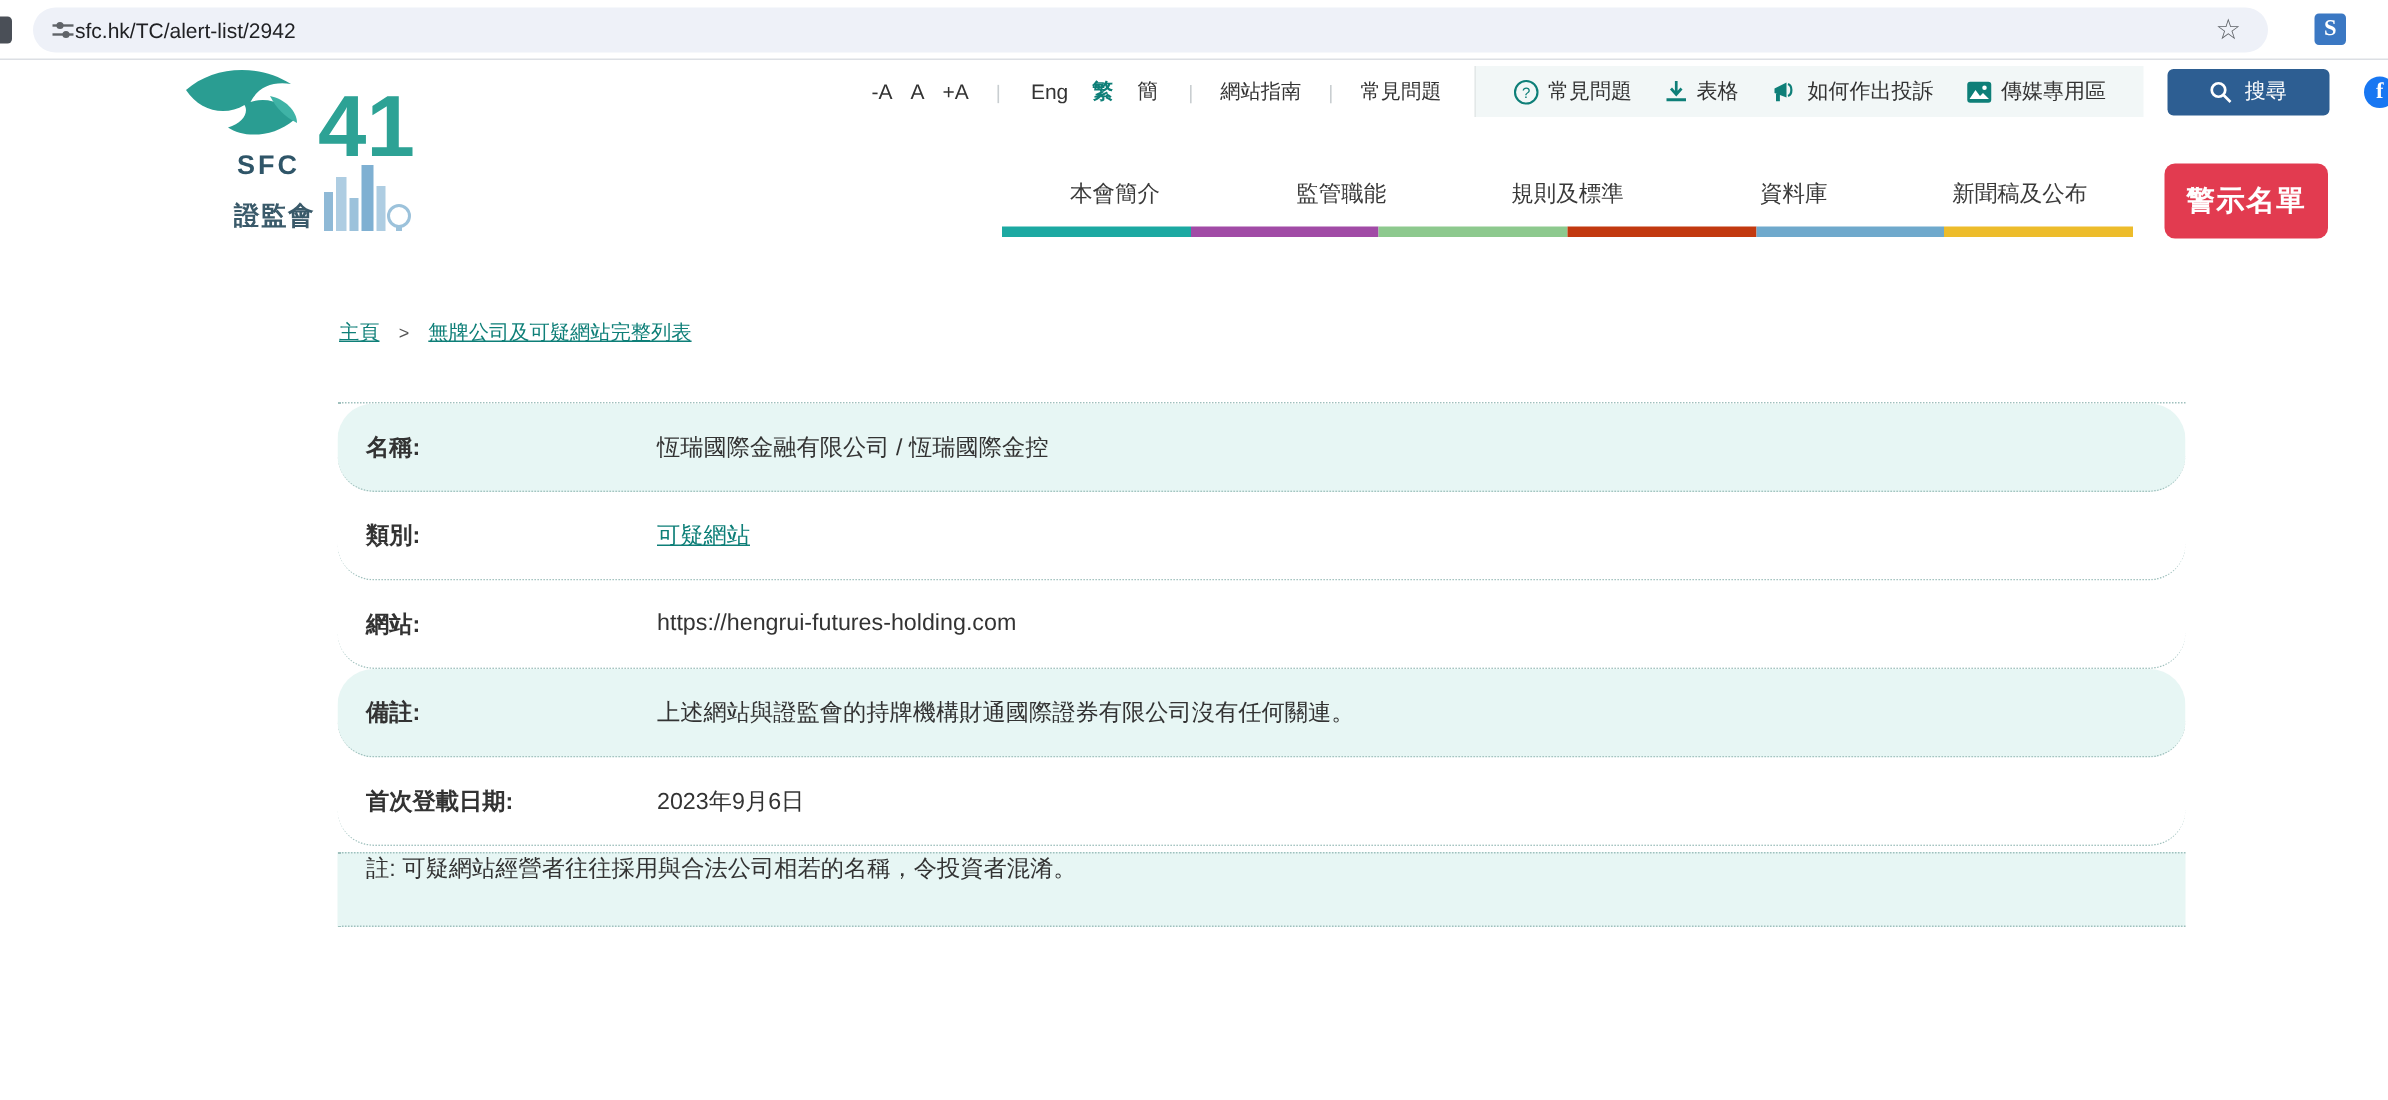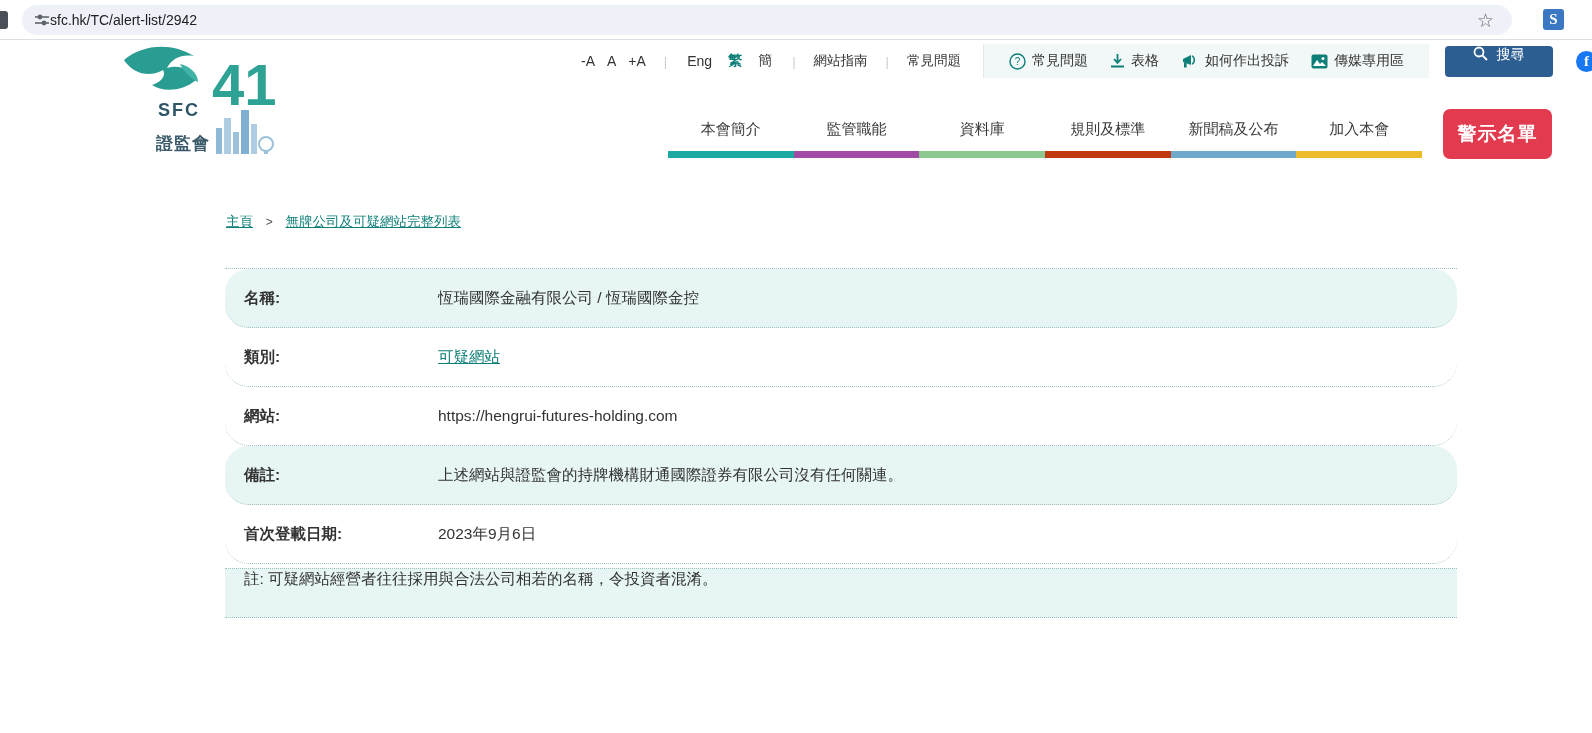--- a/index.html
+++ b/index.html
@@ -34,21 +34,21 @@
     font-size:14px; color:#333; white-space:nowrap; }
   #utility .sep { color:#c9ced1; margin:0 12px; font-size:13px; }
   #utility .u-link { cursor:pointer; margin:0 6px; }
   #utility .lang { cursor:pointer; margin:0 8px; }
   #utility .active-lang { color:#0e7f78; font-weight:bold; }
   #icon-strip { display:flex; align-items:center; background:#f2f7f7; height:34px;
     padding:0 14px; margin-left:16px; border-left:1px solid #e3e8e8; }
   .icon-link { display:flex; align-items:center; margin:0 11px; cursor:pointer; font-size:14px; }
   .icon-link svg { margin-right:6px; }
   #search-btn { margin-left:16px; width:108px; height:31px; background:#2d5e92; border:none;
-    border-radius:4px; color:#fff; font-size:14px; display:flex; justify-content:center;
+    border-radius:4px; color:#fff; font-size:14px; display:flex; align-items:center; justify-content:center;
     cursor:pointer; font-family:inherit; }
   #search-btn svg { margin-right:8px; }
   #socials { display:flex; align-items:center; margin-left:16px; }
   .soc { width:21px; height:21px; margin-left:7px; border-radius:4px; display:flex; align-items:center;
     justify-content:center; color:#fff; cursor:pointer; }
   #fb { border-radius:50%; background:#1877f2; font-weight:bold; font-size:15px;
     font-family:"Liberation Serif","DejaVu Serif",serif; }
 
   
   #mainnav { position:absolute; left:668px; top:112px; width:754px; display:flex; }
@@ -170,24 +170,23 @@
 
   <div id="socials">
     <span class="soc" id="fb">f</span>
 
   </div>
 </div>
 
 <div id="mainnav">
   <span class="nav-item">本會簡介</span>
   <span class="nav-item">監管職能</span>
+  <span class="nav-item">規則及標準</span>
   <span class="nav-item">資料庫</span>
-  <span class="nav-item">規則及標準</span>
   <span class="nav-item">新聞稿及公布</span>
-  <span class="nav-item">加入本會</span>
 </div>
 <div id="nav-bar">
   <span style="background: rgb(28, 169, 162);"></span>
   <span style="background: rgb(161, 75, 166);"></span>
   <span style="background: rgb(141, 201, 142);"></span>
   <span style="background: rgb(194, 57, 15);"></span>
   <span style="background: rgb(111, 169, 204);"></span>
   <span style="background: rgb(237, 188, 43);"></span>
 </div>
 <button id="alert-btn">警示名單</button>

